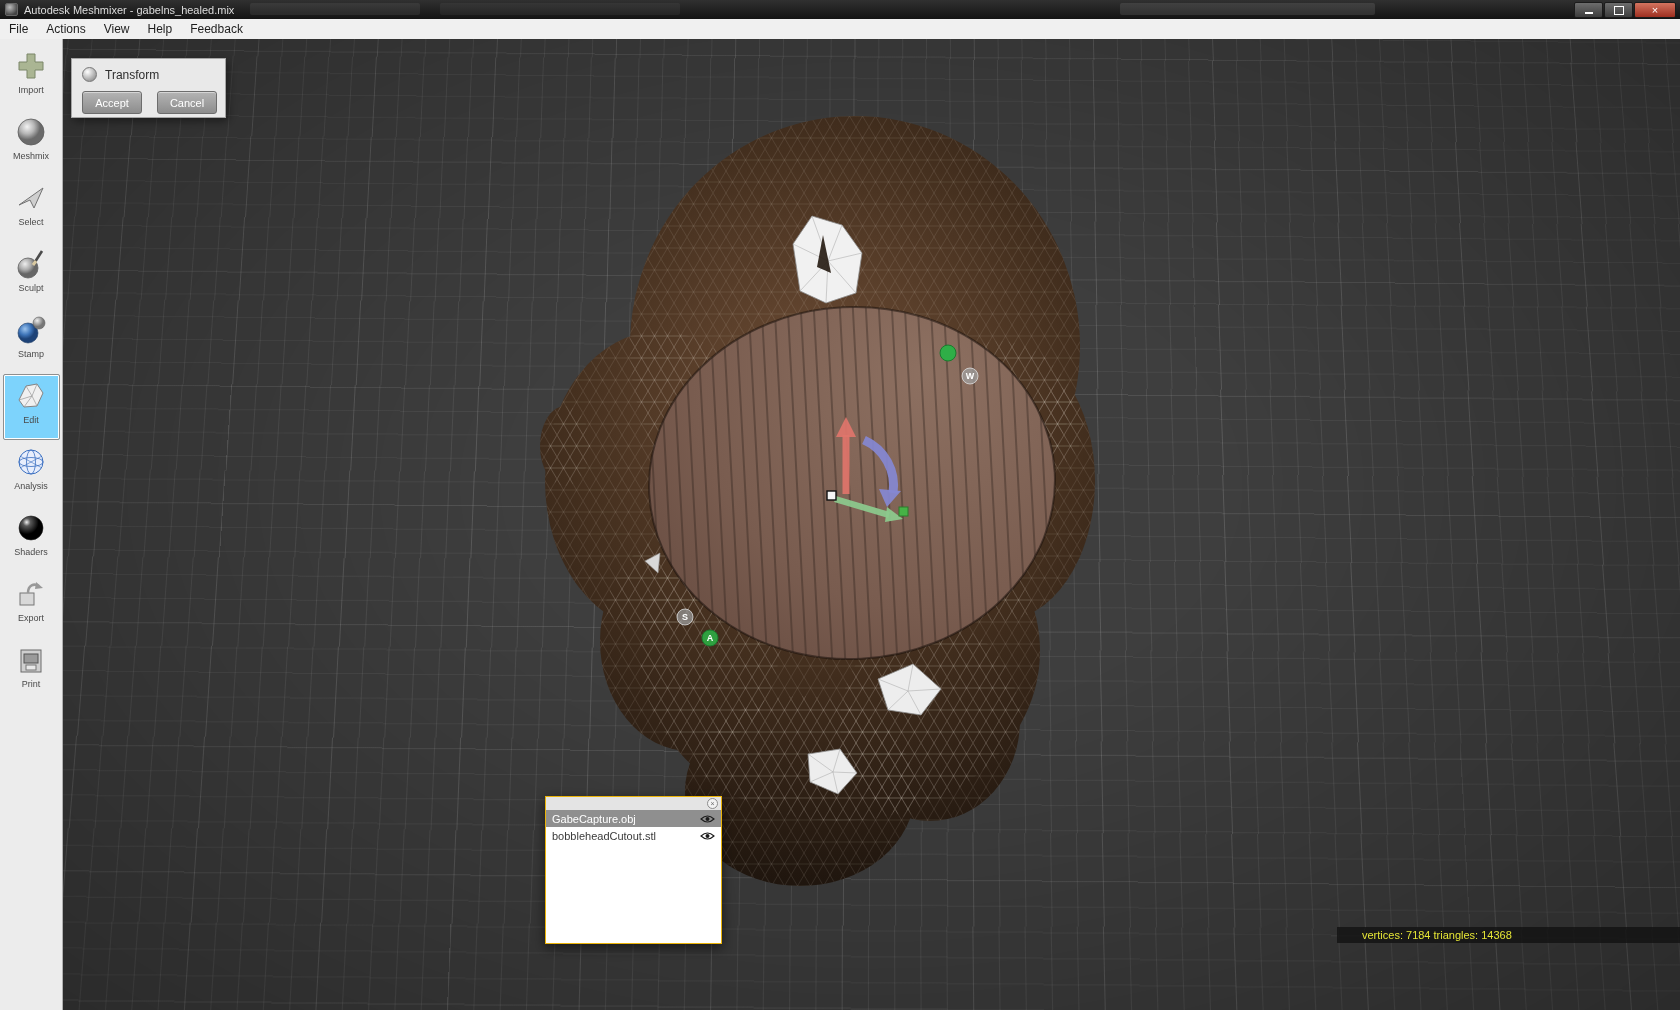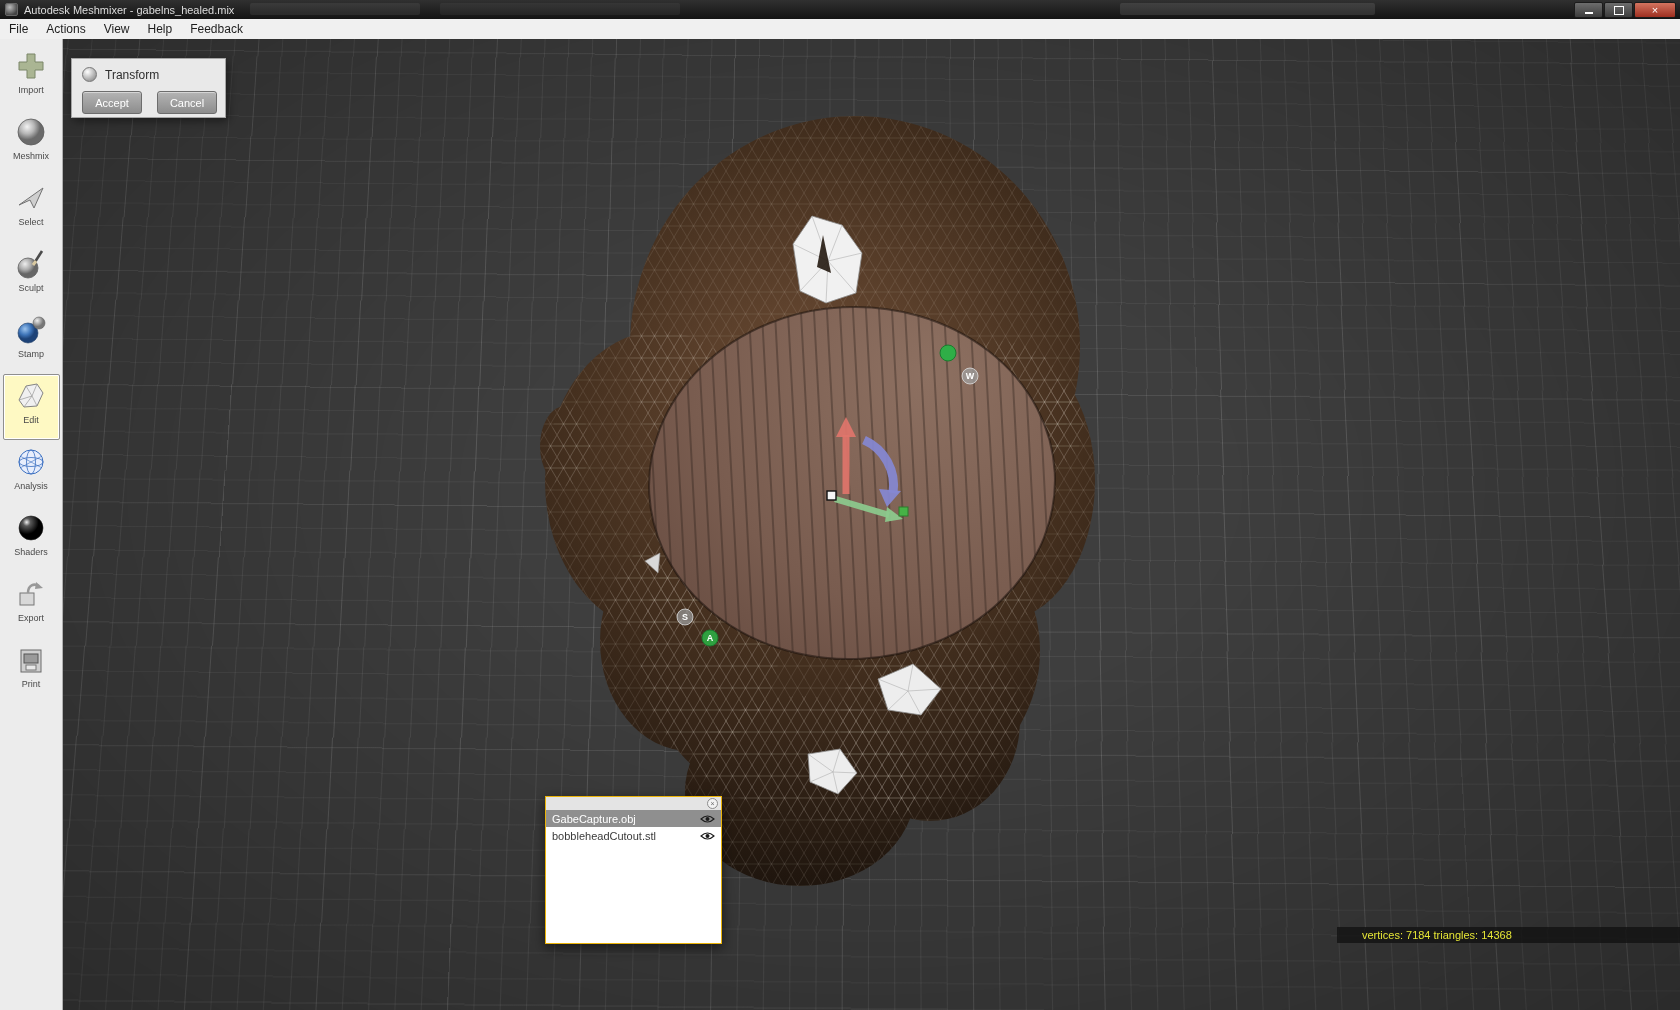--- a/index.html
+++ b/index.html
@@ -27,21 +27,21 @@
   .menu-item{padding:0 9px;height:100%;display:flex;align-items:center;cursor:default;}
 
   
   .main{position:absolute;top:39px;left:0;right:0;bottom:0;display:flex;}
 
   
   .toolbar{width:63px;background:#ececec;border-right:1px solid #b0b0b0;display:flex;flex-direction:column;
     align-items:center;padding-top:5px;box-sizing:border-box;}
   .tool{width:57px;height:66px;display:flex;flex-direction:column;align-items:center;justify-content:flex-start;
     border:1px solid transparent;border-radius:2px;box-sizing:border-box;padding-top:3px;}
-  .tool.active{background:#fef9c3;border:1px solid #8f8f8f;box-shadow:inset 0 0 0 1px #fff;}
+  .tool.active{background:#7dd3fc;border:1px solid #8f8f8f;box-shadow:inset 0 0 0 1px #fff;}
   .tool-icon{width:36px;height:36px;display:flex;align-items:center;justify-content:center;}
   .tool-label{font-size:9px;color:#4a4a4a;margin-top:1px;}
 
   
   .viewport{position:relative;flex:1;background:#3e3e3e;overflow:hidden;}
   .grid{position:absolute;inset:-120px;
     background-image:
       repeating-linear-gradient(90.6deg, rgba(215,215,215,.10) 0 1px, transparent 1px 26px),
       repeating-linear-gradient(0.6deg,  rgba(215,215,215,.07) 0 1px, transparent 1px 26px),
       repeating-linear-gradient(90.6deg, rgba(225,225,225,.08) 0 1px, transparent 1px 130px),

